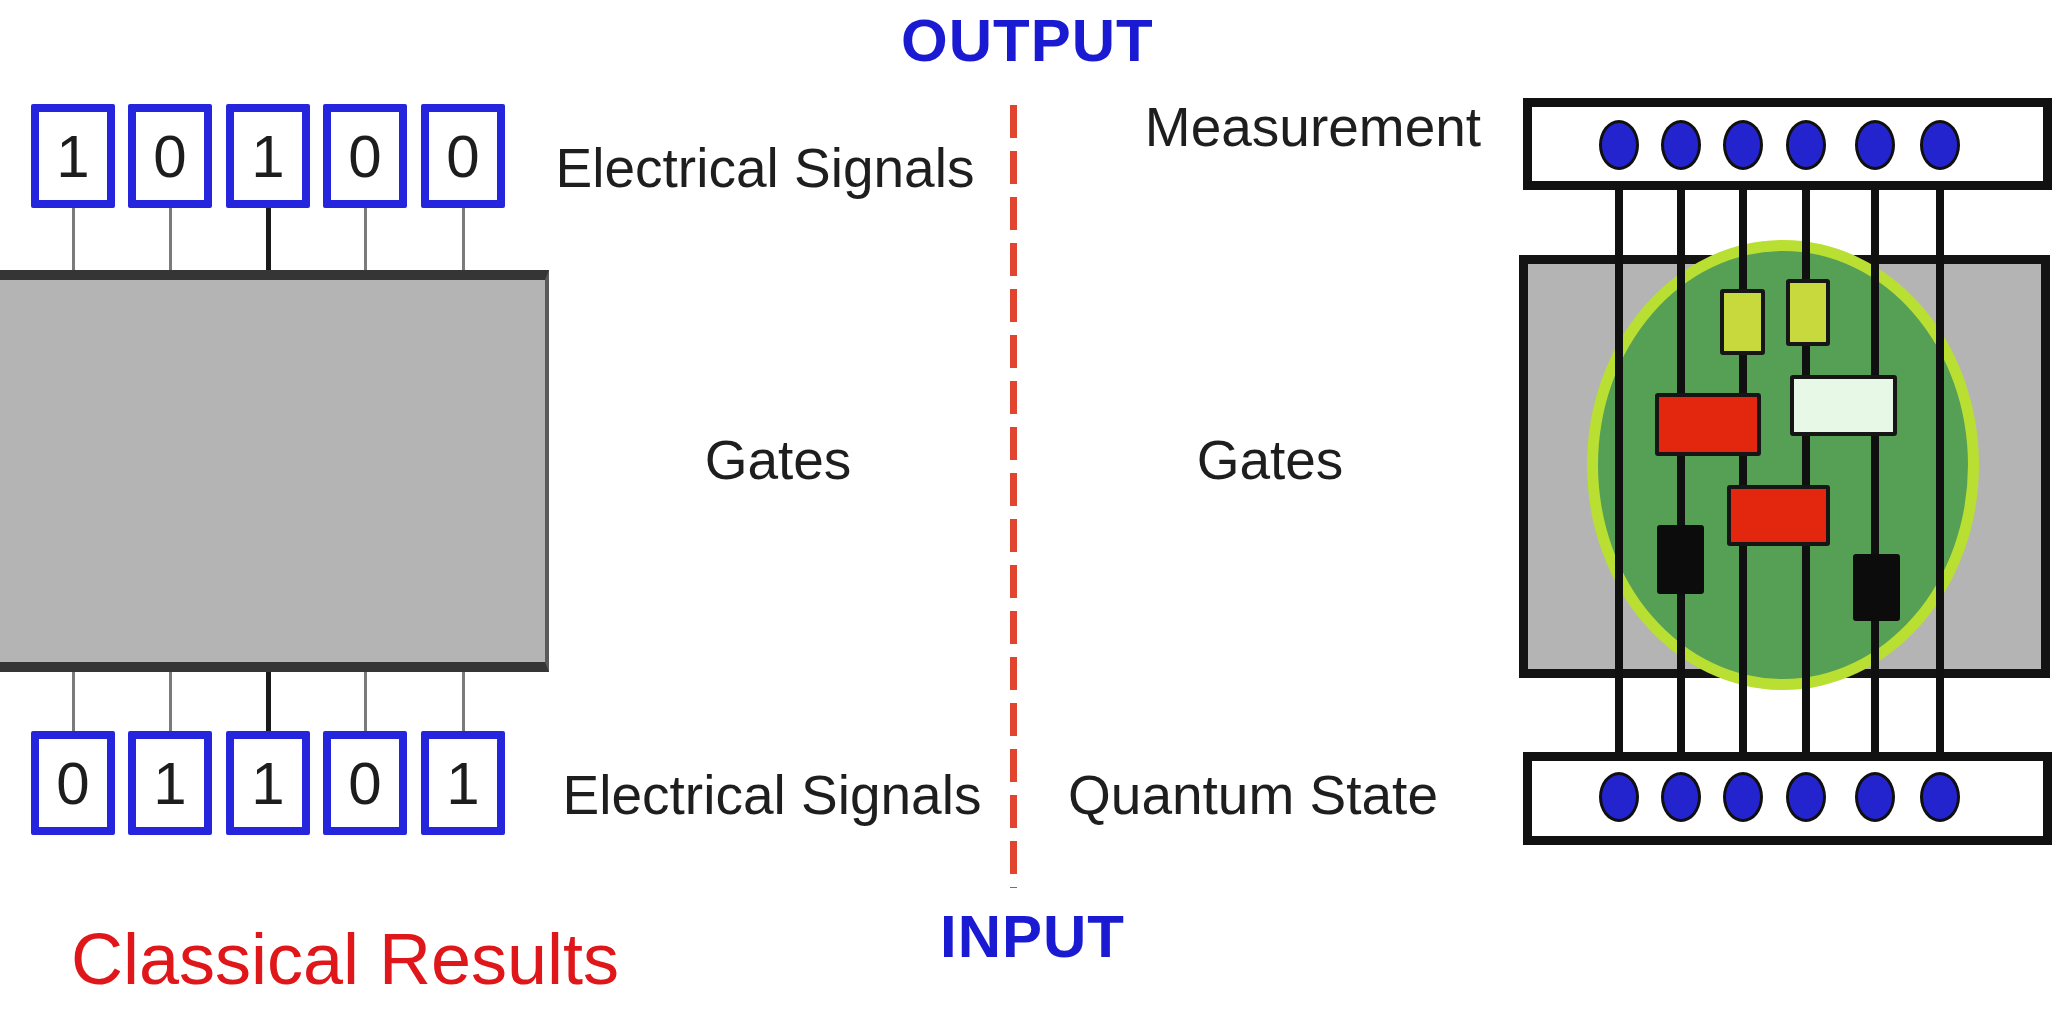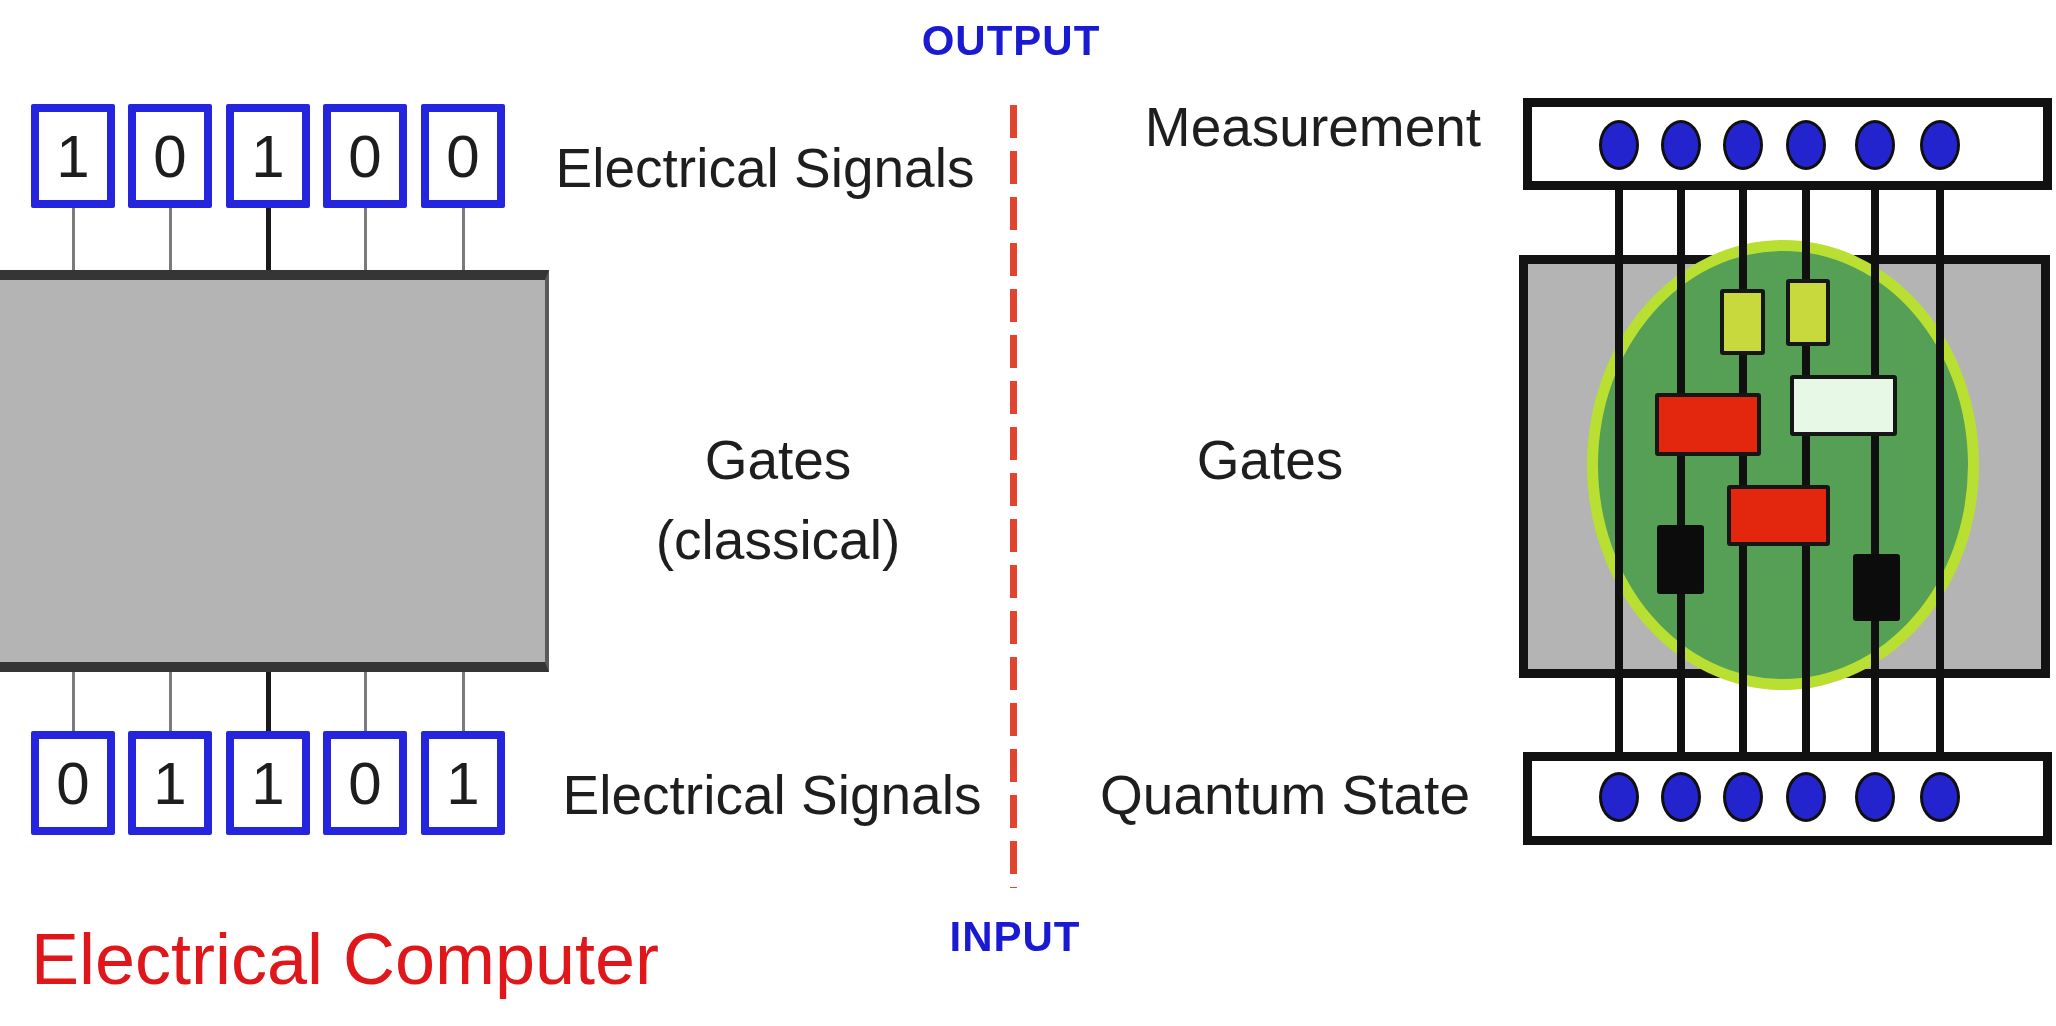--- a/index.html
+++ b/index.html
@@ -4,42 +4,42 @@
 <style>
   html,body { margin:0; padding:0; background:#ffffff; }
   .canvas {
     position:relative; width:2056px; height:1026px; overflow:hidden;
     background:#ffffff;
     font-family:"Liberation Sans", sans-serif;
     color:#1f1f1f;
   }
   
   .blue-head {
-    position:absolute; font-size:42px; font-weight:bold;
-    color:#1a1ad2; text-align:center; line-height:62px; letter-spacing:1px;
+    position:absolute; font-size:60px; font-weight:bold;
+    color:#1a1ad2; text-align:right; line-height:62px; letter-spacing:1px;
   }
   .head-output { left:901px; top:10px; width:220px; }
   .head-input  { left:905px; top:906px; width:220px; }
   .divider {
     position:absolute; left:1010px; top:105px; width:7px; height:783px;
     background:repeating-linear-gradient(to bottom,
       #e2452f 0px, #e2452f 33px, rgba(0,0,0,0) 33px, rgba(0,0,0,0) 46px);
   }
   
   .label {
     position:absolute; font-size:55px; color:#1e1e1e;
     text-align:center; line-height:80px;
   }
   .label span { display:block; }
   .lab-elec-top    { left:540px;  top:128px; width:450px; }
   .lab-meas        { left:1108px; top:87px;  width:410px; }
   .lab-gates-cl    { left:578px;  top:420px; width:400px; }
   .lab-gates-q     { left:1070px; top:420px; width:400px; }
   .lab-elec-bot    { left:547px;  top:755px; width:450px; }
-  .lab-qstate      { left:1080px; top:755px; width:410px; }
+  .lab-qstate      { left:1048px; top:755px; width:410px; }
   
   .title {
     position:absolute; font-size:72px; color:#e0171a;
     text-align:center; line-height:74px; top:922px;
   }
   .title-classical { left:25px;   width:640px; }
   .title-quantum   { left:1398px; width:648px; }
   
   .bitbox {
     position:absolute; width:68px; height:88px; box-sizing:content-box;
@@ -118,21 +118,20 @@
   <div class="blue-head head-output">OUTPUT</div>
   <div class="divider"></div>
   <div class="blue-head head-input">INPUT</div>
 
   <div class="label lab-elec-top">Electrical Signals</div>
   <div class="label lab-meas">
     <span>Measurement</span>
   </div>
   <div class="label lab-gates-cl">
     <span>Gates</span>
-    <span>(classical)</span>
   </div>
   <div class="label lab-gates-q">
     <span>Gates</span>
   </div>
   <div class="label lab-elec-bot">Electrical Signals</div>
   <div class="label lab-qstate">Quantum State</div>
 
   <div class="bits-top">
     <div class="bitbox bx1">
       <span>1</span>
@@ -176,21 +175,21 @@
       <span>1</span>
       </div>
     <div class="bitbox bx4">
       <span>0</span>
       </div>
     <div class="bitbox bx5">
       <span>1</span>
       </div>
   </div>
 
-  <div class="title title-classical">Electrical Computer</div>
+  <div class="title title-classical">Classical Results</div>
 
   <div class="qproc"></div>
   <div class="qcircle"></div>
 
   <div class="qline qx1"></div>
   <div class="qline qx2"></div>
   <div class="qline qx3"></div>
   <div class="qline qx4"></div>
   <div class="qline qx5"></div>
   <div class="qline qx6"></div>

